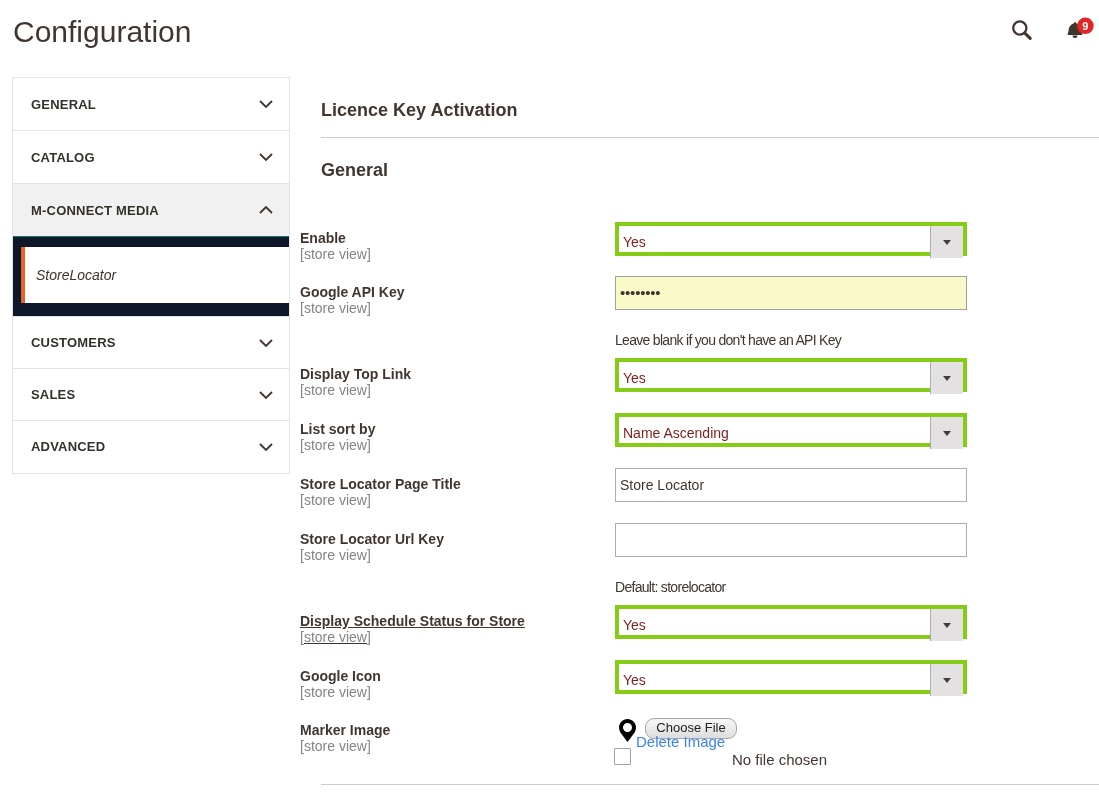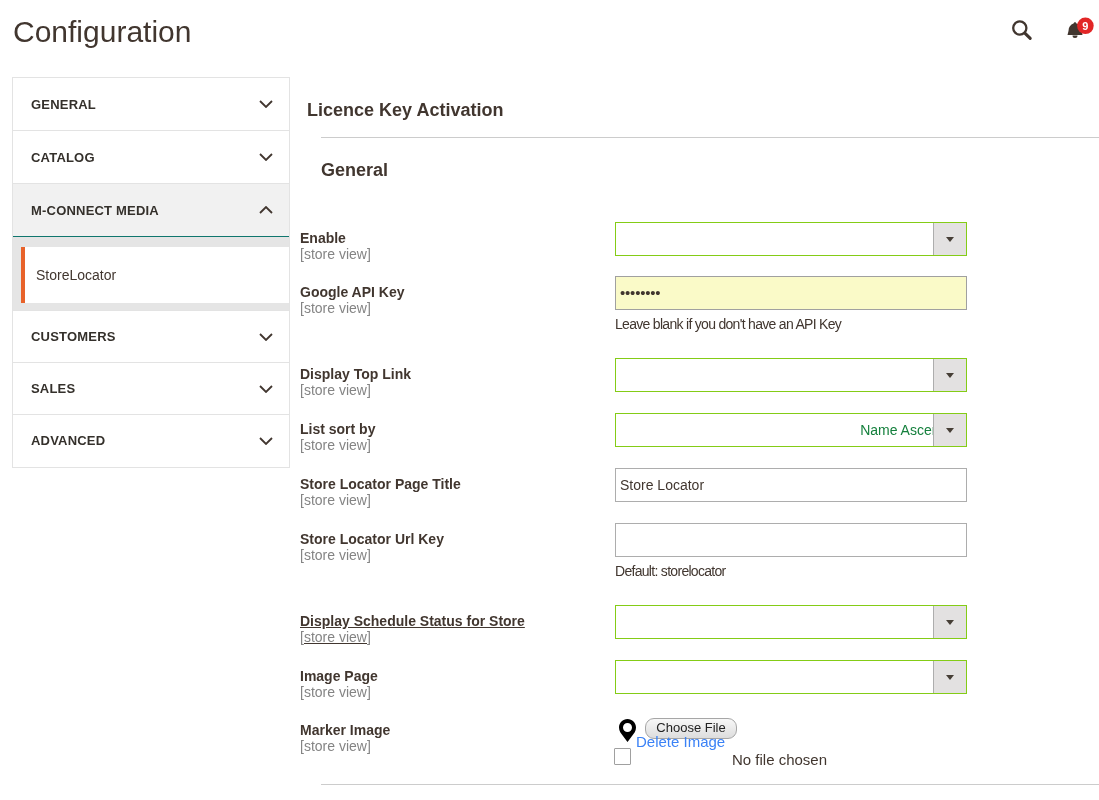--- a/index.html
+++ b/index.html
@@ -10,40 +10,40 @@
 
 
 #sidebar { position:absolute; left:12px; top:77px; width:278px; border:1px solid #e3e3e3; background:#fff; }
 .srow { position:relative; height:53px; border-bottom:1px solid #e3e3e3; background:#fff; }
 .srow.s52 { height:52px; }
 .srow.s52 .t { top:18px; }
 .srow:last-child { border-bottom:none; }
 .srow .t { position:absolute; left:18px; top:19px; font-size:13px; font-weight:700; color:#34302b; letter-spacing:.2px; }
 .srow.grey { background:#f1f1f1; }
 .srow svg, .chev { position:absolute; right:16px; top:22px; }
-.subpanel { background:#e5e5e5; border-bottom:1px solid #e3e3e3; padding:10px 0 7px 8px; }
+.subpanel { background:#0f172a; border-bottom:1px solid #e3e3e3; padding:10px 0 13px 8px;font-style:italic; }
 .subitem { background:#fff; border-left:4px solid #e8622a; height:56px; line-height:56px; padding-left:11px; font-size:14px; color:#41362f; }
 
 
-.h2a { position:absolute; left:307px; top:100px; font-size:18px; font-weight:700; color:#41362f; }
+.h2a { position:absolute; left:321px; top:100px; font-size:18px; font-weight:700; color:#41362f; }
 .hr1 { position:absolute; left:321px; right:0; top:137px; border-top:1px solid #ccc; }
 .h2b { position:absolute; left:321px; top:160px; font-size:18px; font-weight:700; color:#41362f; }
 .hr2 { position:absolute; left:321px; right:0; top:784px; border-top:1px solid #ccc; }
 
 .lbl { position:absolute; width:300px; left:300px; text-align:left; }
 .lbl .l1 { font-size:14px; font-weight:700; color:#41362f; line-height:15px; display:block; }
 .lbl .l2 { font-size:14px; color:#848484; line-height:14px; display:block; margin-top:1px; }
 
 .fld { position:absolute; left:615px; width:351px; }
-.selbox { position:relative; width:352px; height:34px; border:1px solid #84cc16; background:#fff; font-size:14px; color:#15803d; line-height:32px; padding-left:4px;text-align:right; }
+.selbox { position:relative; width:352px; height:34px; border:4px solid #84cc16; background:#fff; font-size:14px; color:#7f1d1d; line-height:32px; padding-left:4px; }
 .selbox .btn { position:absolute; right:0; top:0; width:33px; height:32px; background:#e3e1e1; border-left:1px solid #adadad; }
 .selbox .btn:after { content:""; position:absolute; left:50%; top:50%; margin:-2px 0 0 -4px; border:4px solid transparent; border-top:5px solid #463e36; border-bottom:0; }
 .txtbox { width:352px; height:34px; border:1px solid #adadad; background:#fff; font-size:14px; color:#41362f; line-height:32px; padding-left:4px; }
 .txtbox.yellow { background:#fafac8; border-color:#a0a0a0; font-size:15px; letter-spacing:-0.2px; padding-left:4px; line-height:32px; }
-.note { position:absolute; left:615px; font-size:14px; letter-spacing:-0.7px; color:#41362f; line-height:16px; }
+.note { position:absolute; left:615px; font-size:14px; letter-spacing:-0.7px; color:#41362f; line-height:16px;margin-top:16px; }
 
 
 .pin { position:absolute; left:618px; top:718px; }
 .filebtn { position:absolute; left:645px; top:718px; width:92px; height:21px; background:linear-gradient(#f8f8f8,#dddddd); border:1px solid #a6a6a6; border-radius:9px; font-size:13px; color:#222; text-align:center; line-height:18px; font-family:"Liberation Sans",sans-serif; }
 .nofile { position:absolute; left:732px; top:719px; font-size:15px; color:#41362f;margin-top:32px; }
 .chkbox { position:absolute; left:614px; top:748px; width:17px; height:17px; border:1px solid #a0a0a0; border-radius:1px; background:#fff; }
 .chklbl { position:absolute; left:636px; top:733px; font-size:15px; color:#3b82f6; }
 </style>
 </head>
 <body>
@@ -158,21 +158,21 @@
 
 <div class="lbl" style="top:614px;text-decoration:underline;">
     <span class="l1">Display Schedule Status for Store</span>
     <span class="l2">[store view]</span>
   </div>
 <div class="fld" style="top:605px;">
     <div class="selbox">Yes<span class="btn"></span></div>
   </div>
 
 <div class="lbl" style="top:669px;">
-    <span class="l1">Image Page</span>
+    <span class="l1">Google Icon</span>
     <span class="l2">[store view]</span>
   </div>
 <div class="fld" style="top:660px;">
     <div class="selbox">Yes<span class="btn"></span></div>
   </div>
 
 <div class="lbl" style="top:723px;">
     <span class="l1">Marker Image</span>
     <span class="l2">[store view]</span>
   </div>

